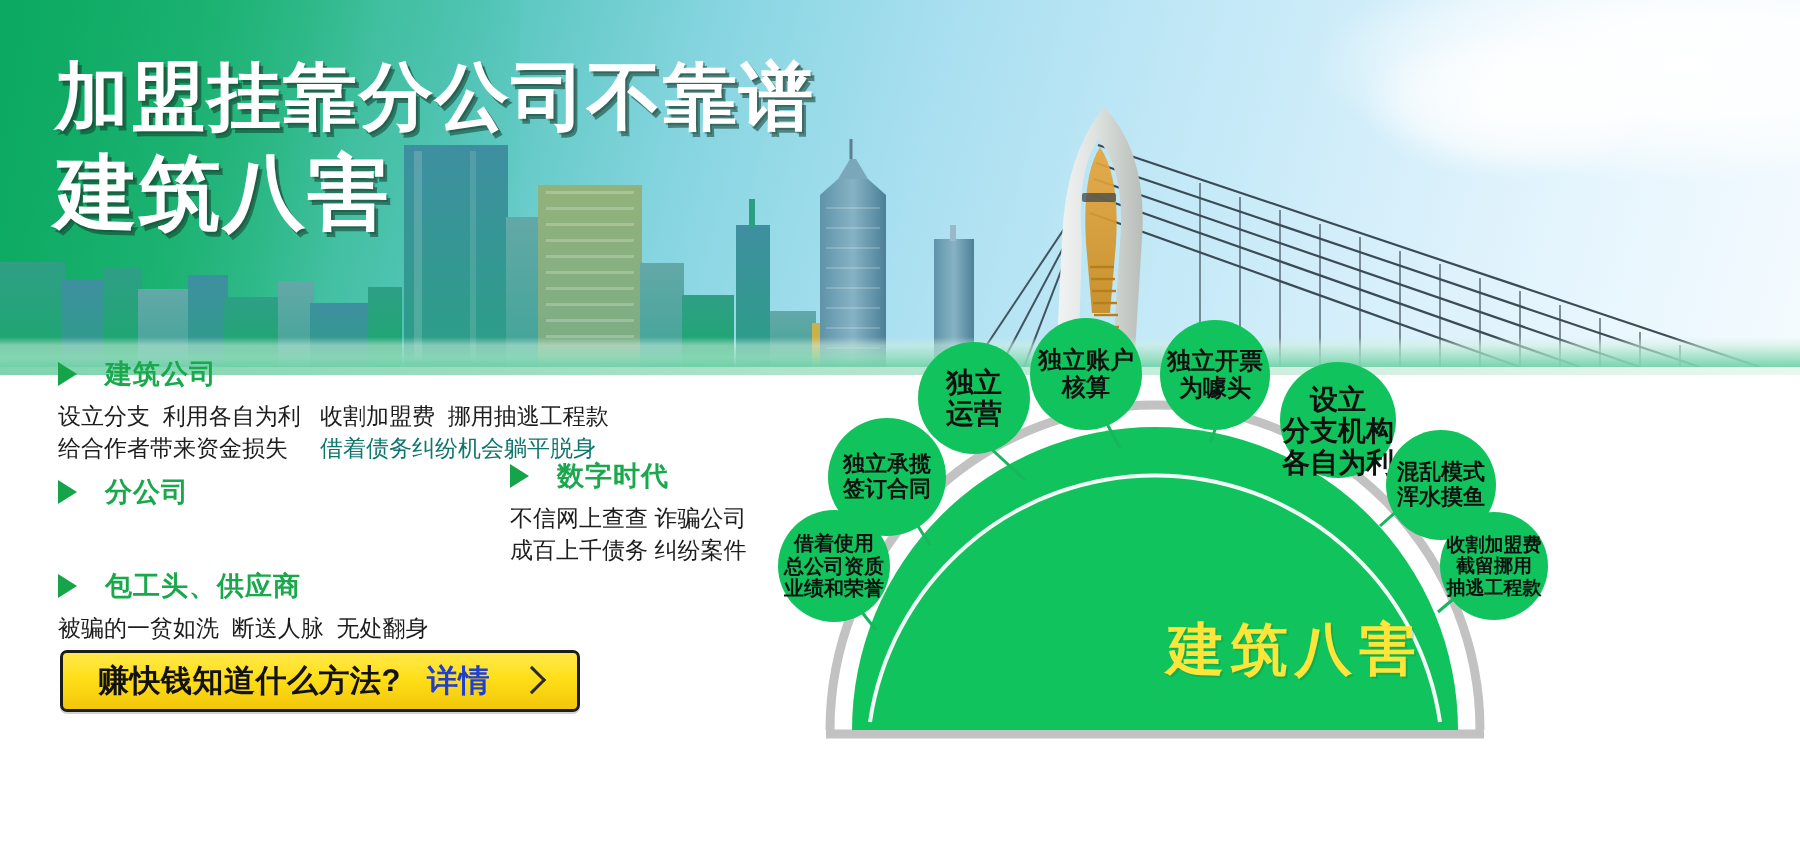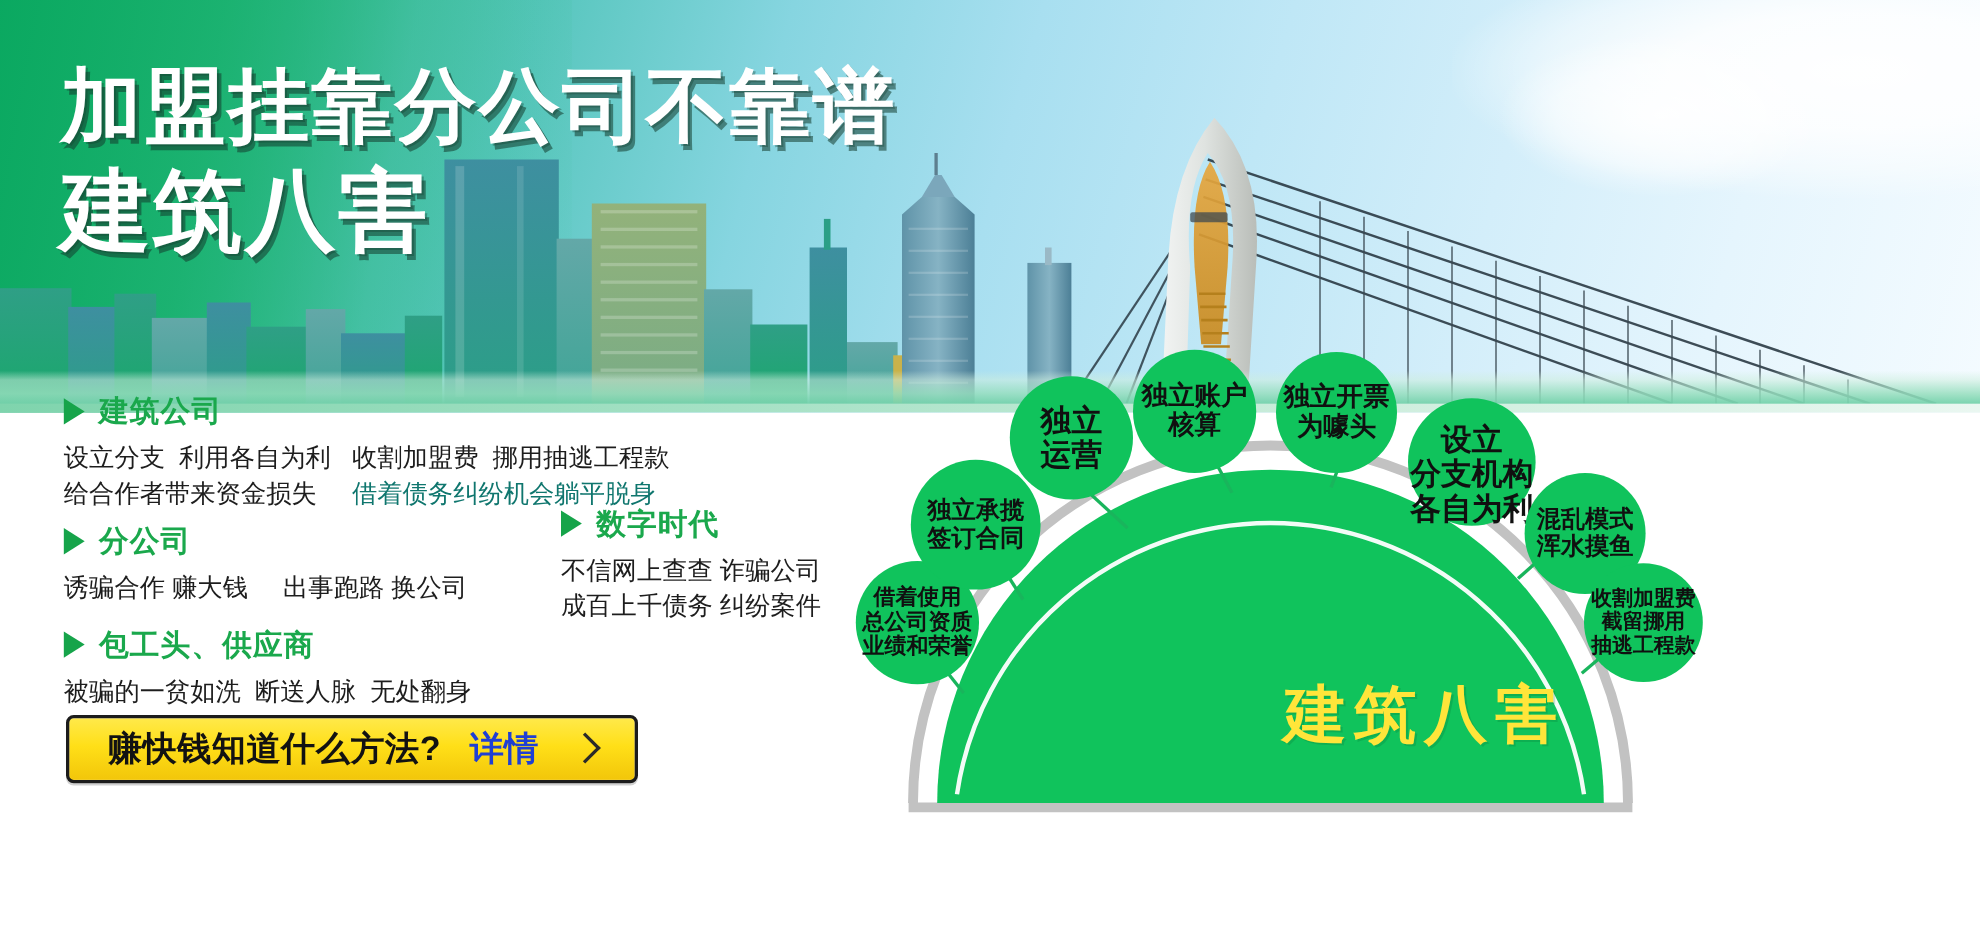--- a/index.html
+++ b/index.html
@@ -28,21 +28,21 @@
         text-shadow:4px 5px 0 rgba(20,60,45,.55), 2px 2px 0 rgba(20,60,45,.35);}
   .hero-title .line1{font-size:74px;}
   .hero-title .line2{font-size:82px;margin-top:14px;}
 
   
   .skyline{position:absolute;left:0;bottom:8px;width:1800px;height:300px;}
 
   
   .left-col{position:absolute;left:0;top:378px;width:800px;height:466px;}
   .sec{position:absolute;}
-  .sec-head{display:flex;align-items:center;gap:13px;margin-bottom:9px;}
+  .sec-head{display:flex;align-items:center;gap:28px;margin-bottom:9px;}
   .tri{width:0;height:0;border-left:19px solid #16a44a;
        border-top:12px solid transparent;border-bottom:12px solid transparent;}
   .sec-title{font-size:27px;font-weight:700;color:#1aa84c;letter-spacing:1px;}
   .sec-line{font-size:23px;color:#1d1d1d;line-height:1.38;white-space:pre;}
   .sec-line .hl{color:#0f766e;}
 
   #sec-company{left:58px;top:-22px;}
   #sec-branch{left:58px;top:96px;}
   #sec-contractor{left:58px;top:190px;}
   #sec-digital{left:510px;top:80px;}
@@ -232,21 +232,20 @@
     </div>
     <div class="sec-line">设立分支  利用各自为利   收割加盟费  挪用抽逃工程款</div>
     <div class="sec-line"><span>给合作者带来资金损失     </span><span class="hl">借着债务纠纷机会躺平脱身</span></div>
   </div>
 
   <div class="sec" id="sec-branch">
     <div class="sec-head">
       <span class="tri"></span>
       <span class="sec-title">分公司</span>
     </div>
-    <div class="sec-line">诱骗合作 赚大钱     出事跑路 换公司</div>
   </div>
 
   <div class="sec" id="sec-contractor">
     <div class="sec-head">
       <span class="tri"></span>
       <span class="sec-title">包工头、供应商</span>
     </div>
     <div class="sec-line">被骗的一贫如洗  断送人脉  无处翻身</div>
   </div>
 

